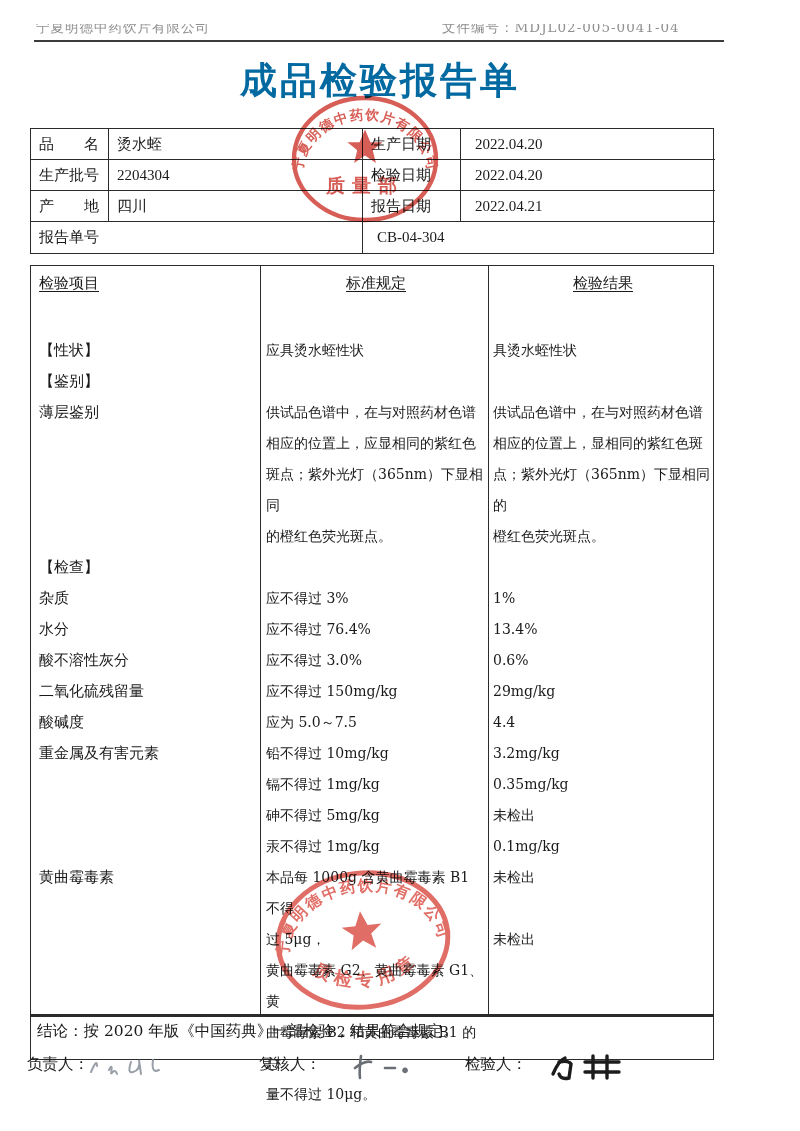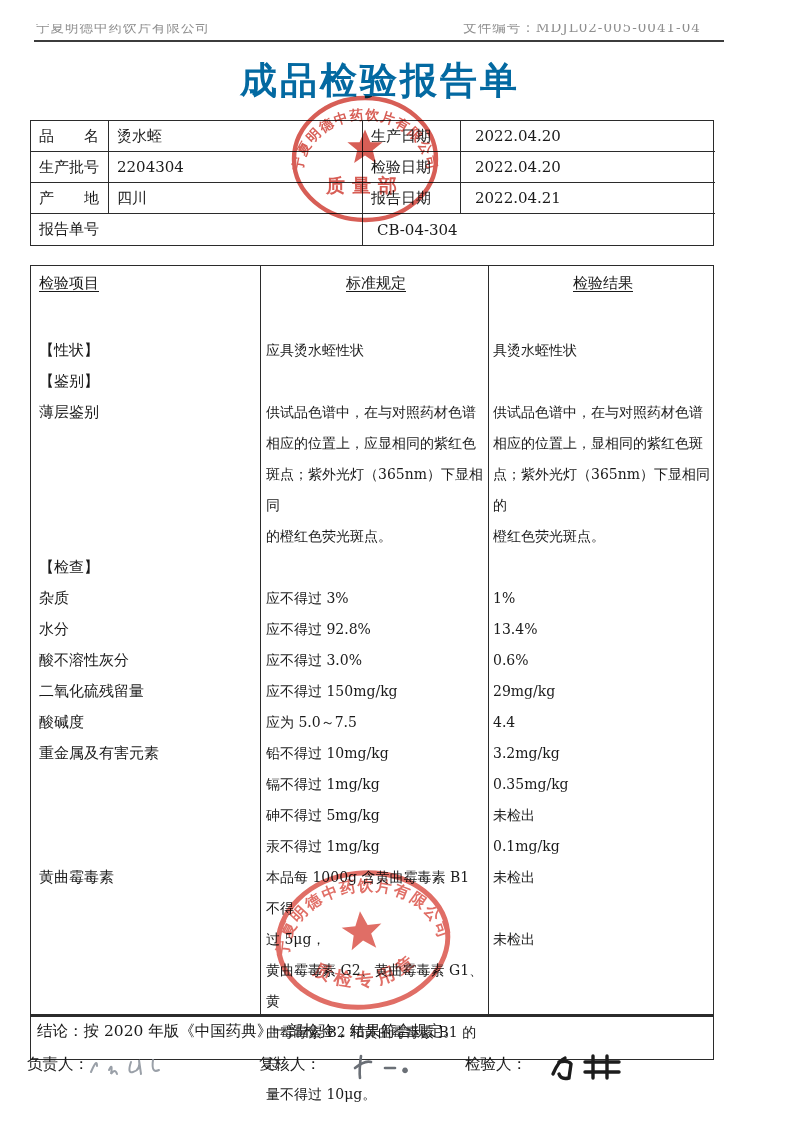--- a/index.html
+++ b/index.html
@@ -2,36 +2,36 @@
 <html><head>
 <meta charset="utf-8">
 <style>
   * { margin:0; padding:0; box-sizing:border-box; }
   html,body { width:800px; height:1131px; background:#ffffff; }
   body { font-family:"DejaVu Serif","Liberation Serif",serif; color:#1a1a1a; position:relative; overflow:hidden; }
 
   
   .hdr-left, .hdr-right { position:absolute; top:24px; height:14px; overflow:hidden; }
   .hdr-left  { left:36px;  width:260px; }
-  .hdr-right { right:78px; width:280px; text-align:center; }
+  .hdr-right { right:78px; width:280px; text-align:left; }
   .hdr-left span, .hdr-right span {
     display:block; margin-top:-5px; font-size:13.5px; color:#8f8f8f;
     letter-spacing:1px; white-space:nowrap;
   }
   .hdr-rule { position:absolute; top:40px; left:34px; width:690px; height:0; border-top:2px solid #3c3c3c; }
 
   
   .title { position:absolute; top:56px; left:30px; width:700px; text-align:center;
            font-size:37px; font-weight:700; letter-spacing:3px; color:#0369a1; }
 
   
-  .info-table { position:absolute; top:120px; left:30px; width:684px;
+  .info-table { position:absolute; top:128px; left:30px; width:684px;
                 border:1.6px solid #2b2b2b; display:grid;
                 grid-template-columns:78px 254px 98px 254px; grid-auto-rows:31px;
-                font-size:15px; }
+                font-size:15px;font-family:Liberation Serif, serif; }
   .cell { display:flex; align-items:center; padding-left:8px; overflow:hidden; white-space:nowrap; }
   .br { border-right:1.4px solid #2b2b2b; }
   .bb { border-bottom:1.4px solid #2b2b2b; }
   .span2 { grid-column:span 2; }
   .val2 { padding-left:14px; }
 
   
   .itable { position:absolute; top:265px; left:30px; width:684px; height:752px;
             border:1.6px solid #2b2b2b; border-bottom-width:3px; padding-top:2px; }
   .vline { position:absolute; top:0; bottom:0; width:1.4px; background:#2b2b2b; }
@@ -129,21 +129,21 @@
     <div class="icell c2"></div>
     <div class="icell c3"></div>
   </div>
   <div class="irow">
     <div class="icell">杂质</div>
     <div class="icell c2">应不得过 3%</div>
     <div class="icell c3">1%</div>
   </div>
   <div class="irow">
     <div class="icell">水分</div>
-    <div class="icell c2">应不得过 92.8%</div>
+    <div class="icell c2">应不得过 76.4%</div>
     <div class="icell c3">13.4%</div>
   </div>
   <div class="irow">
     <div class="icell">酸不溶性灰分</div>
     <div class="icell c2">应不得过 3.0%</div>
     <div class="icell c3">0.6%</div>
   </div>
   <div class="irow">
     <div class="icell">二氧化硫残留量</div>
     <div class="icell c2">应不得过 150mg/kg</div>

